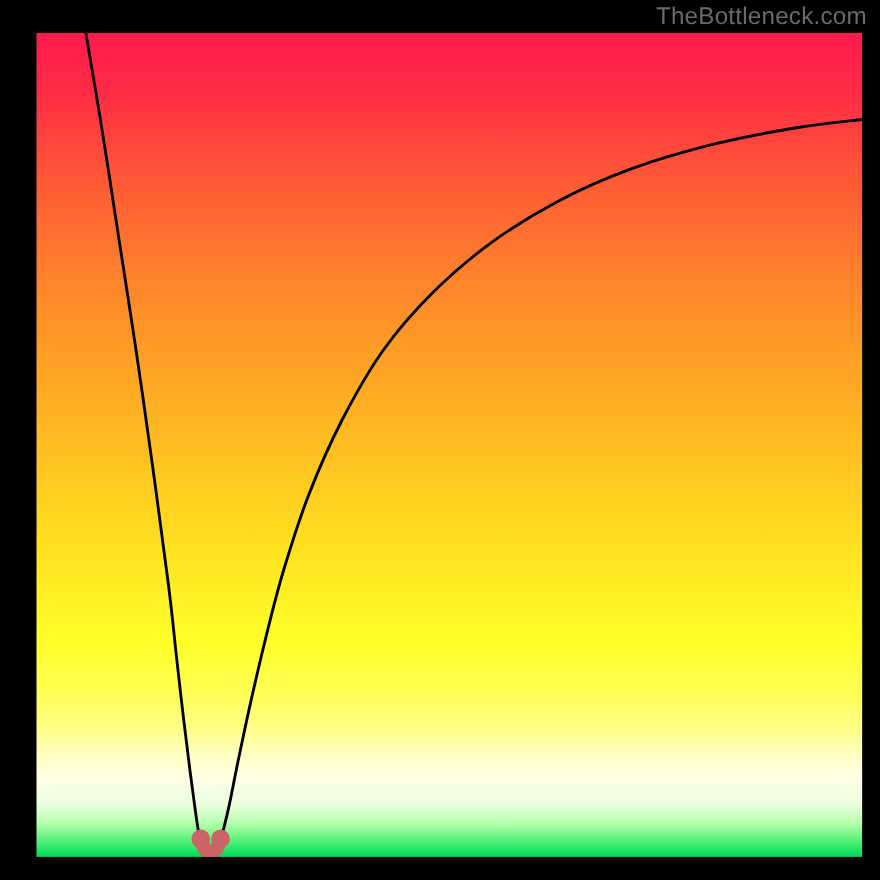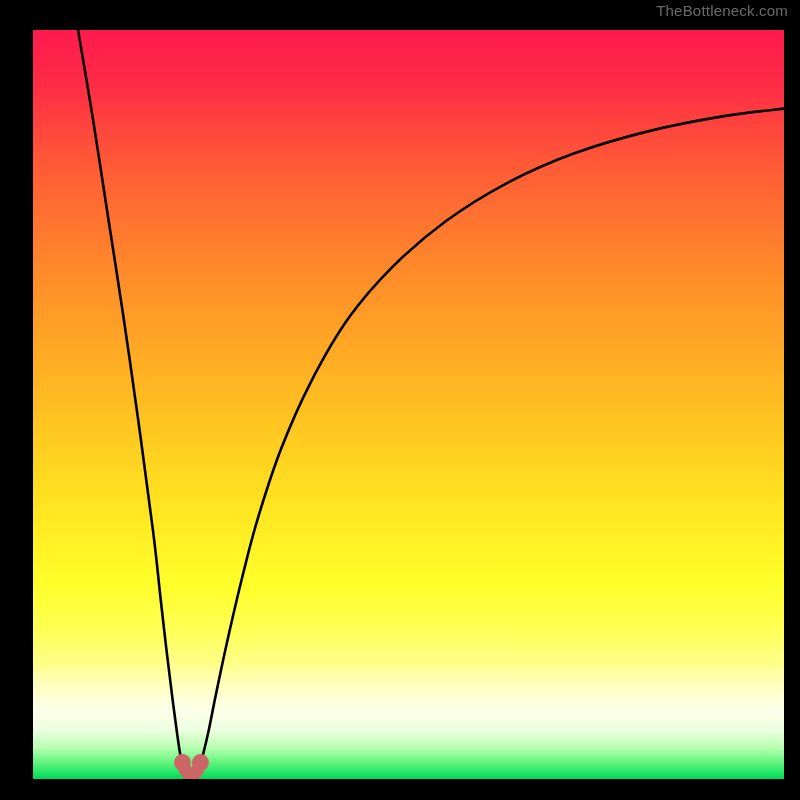--- a/index.html
+++ b/index.html
@@ -19,21 +19,21 @@
   }
   .plot {
     position: absolute;
     box-sizing: border-box;
   }
   .watermark {
     position: absolute;
     top: 2px;
     right: 12px;
     color: #6a6a6a;
-    font-size: 15px;
+    font-size: 22px;
     letter-spacing: 0.2px;
     font-weight: 400;
   }
   svg { display: block; }
 </style>
 </head>
 <body>
 
 <div class="frame">
   <div class="plot" style="left: 33px; top: 30px; width: 751px; height: 749px;">

